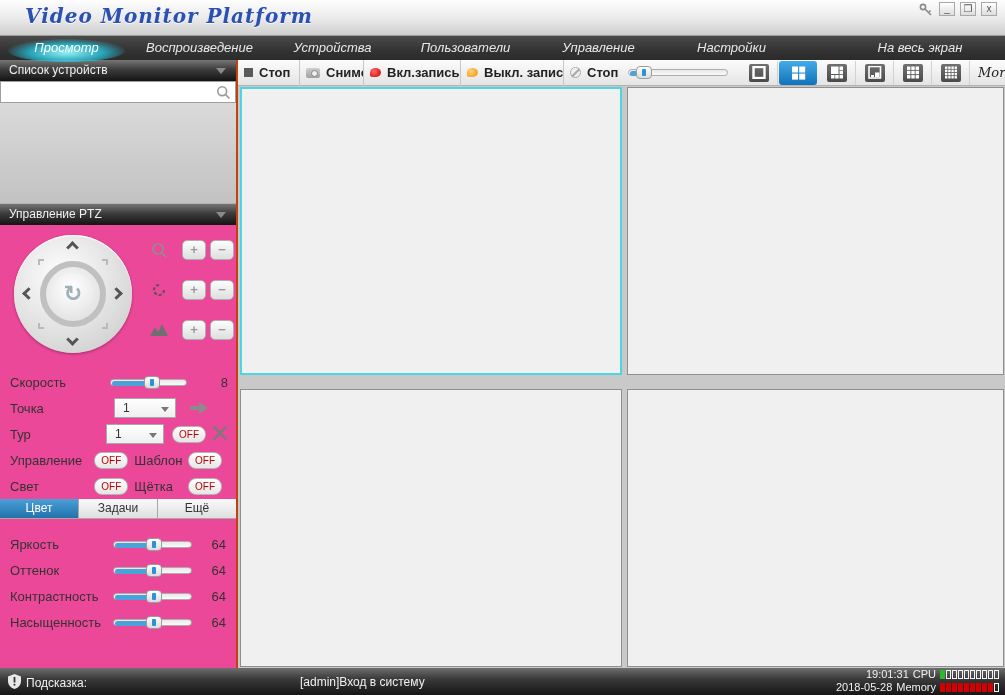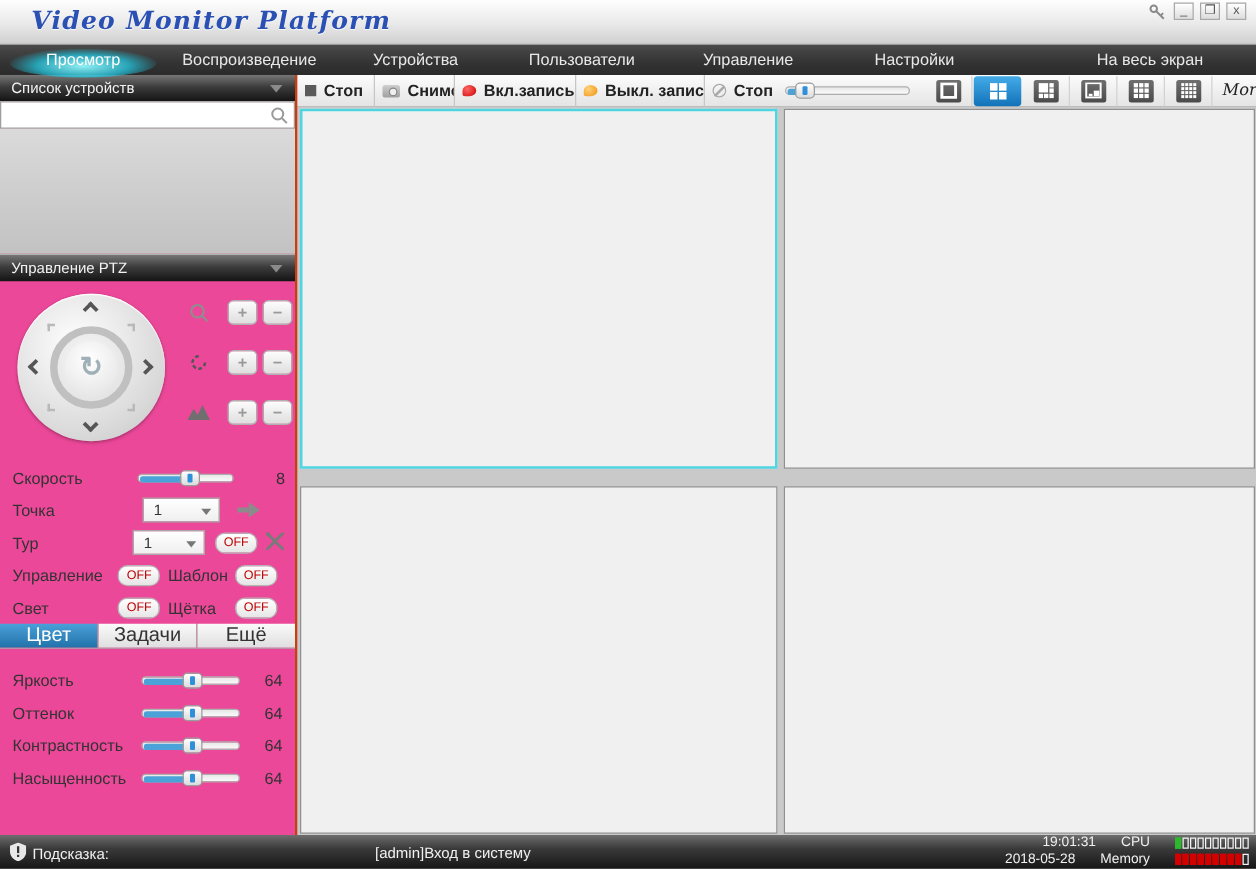--- a/index.html
+++ b/index.html
@@ -12,21 +12,21 @@
   .app-title { position:absolute; left:25px; top:4px; font-family:"DejaVu Serif", serif;
     font-style:italic; font-weight:bold; font-size:20px; color:#2b50b4;
     text-shadow:0 1px 0 rgba(255,255,255,.8); letter-spacing:1px; }
   .win-controls { position:absolute; right:8px; top:2px; display:flex; gap:5px; align-items:flex-start; }
   .win-btn { width:16px; height:14px; border:1px solid #a8a8a8; background:linear-gradient(#fff,#ddd);
     color:#555; font-size:10px; line-height:11px; text-align:center; cursor:default; }
   .key-btn { border:none; background:none; width:16px; height:16px; }
 
   
   .navbar { position:absolute; left:0; top:36px; width:100%; height:24px;
-    background:linear-gradient(#4a4a4a,#333 60%,#2b2b2b); display:flex; align-items:flex-end; }
+    background:linear-gradient(#4a4a4a,#333 60%,#2b2b2b); display:flex; align-items:flex-end;font-style:italic; }
   .nav-tab { position:relative; height:24px; line-height:24px; text-align:center;
     color:#e8e8e8; font-size:13px; width:133px; cursor:pointer; z-index:1; }
   .nav-tab.active { color:#fff; }
   .nav-tab.active::before { content:""; position:absolute; left:8px; right:8px; top:3px; bottom:-2px;
     background:radial-gradient(ellipse at 50% 60%, rgba(150,250,255,.95) 0%, rgba(35,200,225,.75) 45%, rgba(35,200,225,0) 75%);
     z-index:-1; border-radius:50%; }
   .nav-tab.fullscreen { margin-left:auto; width:150px; margin-right:10px; }
 
   
   .sidebar { position:absolute; left:0; top:60px; width:238px; height:608px;
@@ -89,21 +89,21 @@
     border-radius:4px; background:linear-gradient(#e8e8e8,#fafafa); }
   .s-fill { position:absolute; left:1px; top:1px; height:5px; border-radius:3px 0 0 3px; background:#4aa2d8; }
   .s-handle { position:absolute; top:0; width:16px; height:13px; border:1px solid #9c9c9c; border-radius:4px;
     background:linear-gradient(#ffffff,#dcdcdc); }
   .s-handle::after { content:""; position:absolute; left:5px; top:2px; width:4px; height:7px; background:#2f8fd8; border-radius:1px; }
 
   .val { width:24px; text-align:right; font-size:13px; color:#333; }
 
   
   .tool-tabs { display:flex; height:20px; border-bottom:1px solid #a8a8a8; }
-  .tool-tab { flex:1; text-align:center; font-size:16px; line-height:19px; color:#333;
+  .tool-tab { flex:1; text-align:center; font-size:12px; line-height:19px; color:#333;
     background:linear-gradient(#fafafa,#dfdfdf); border-right:1px solid #a8a8a8; }
   .tool-tab.active { background:linear-gradient(#4aa0d8,#2272aa); color:#fff; }
   .tool-rows { padding:12px 10px 0 10px; }
   .t-row { height:26px; display:flex; align-items:center; font-size:13px; color:#333; }
   .t-label { width:110px; }
   .t-slider { width:84px; margin-right:12px; }
 
   
   .toolbar { position:absolute; left:238px; top:60px; width:767px; height:26px;
     background:linear-gradient(#fcfcfc,#e4e4e4); border-bottom:1px solid #b2b2b2;
@@ -133,21 +133,21 @@
   .video-area { position:absolute; left:238px; top:86px; width:767px; height:582px; background:#c9c9c9; }
   .pane { position:absolute; background:#f0f0f0; border:1px solid #8f8f8f; }
   .pane.selected { border:2px solid #4fd5e2; }
 
   
   .statusbar { position:absolute; left:0; top:668px; width:100%; height:27px;
     background:linear-gradient(#6e6e6e,#3a3a3a 40%,#161616); color:#f0f0f0; font-size:12px; }
   .hint { position:absolute; left:8px; top:6px; display:flex; align-items:center; gap:5px; }
   .login-msg { position:absolute; left:300px; top:7px; }
   .sys { position:absolute; right:6px; top:0; height:27px; font-size:11px; line-height:13px; }
-  .sys-row { display:flex; align-items:center; justify-content:flex-end; gap:20px; height:13px; }
+  .sys-row { display:flex; align-items:center; justify-content:flex-end; gap:4px; height:13px; }
   .blocks { display:flex; gap:1px; }
   .blk { width:5px; height:9px; border:1px solid #f5f5f5; background:transparent; }
   .blk.on-green { background:#2db82d; border-color:#2db82d; }
   .blk.on-red { background:#d40000; border-color:#d40000; }
 </style>
 </head>
 <body>
 
 <div class="window">
 

